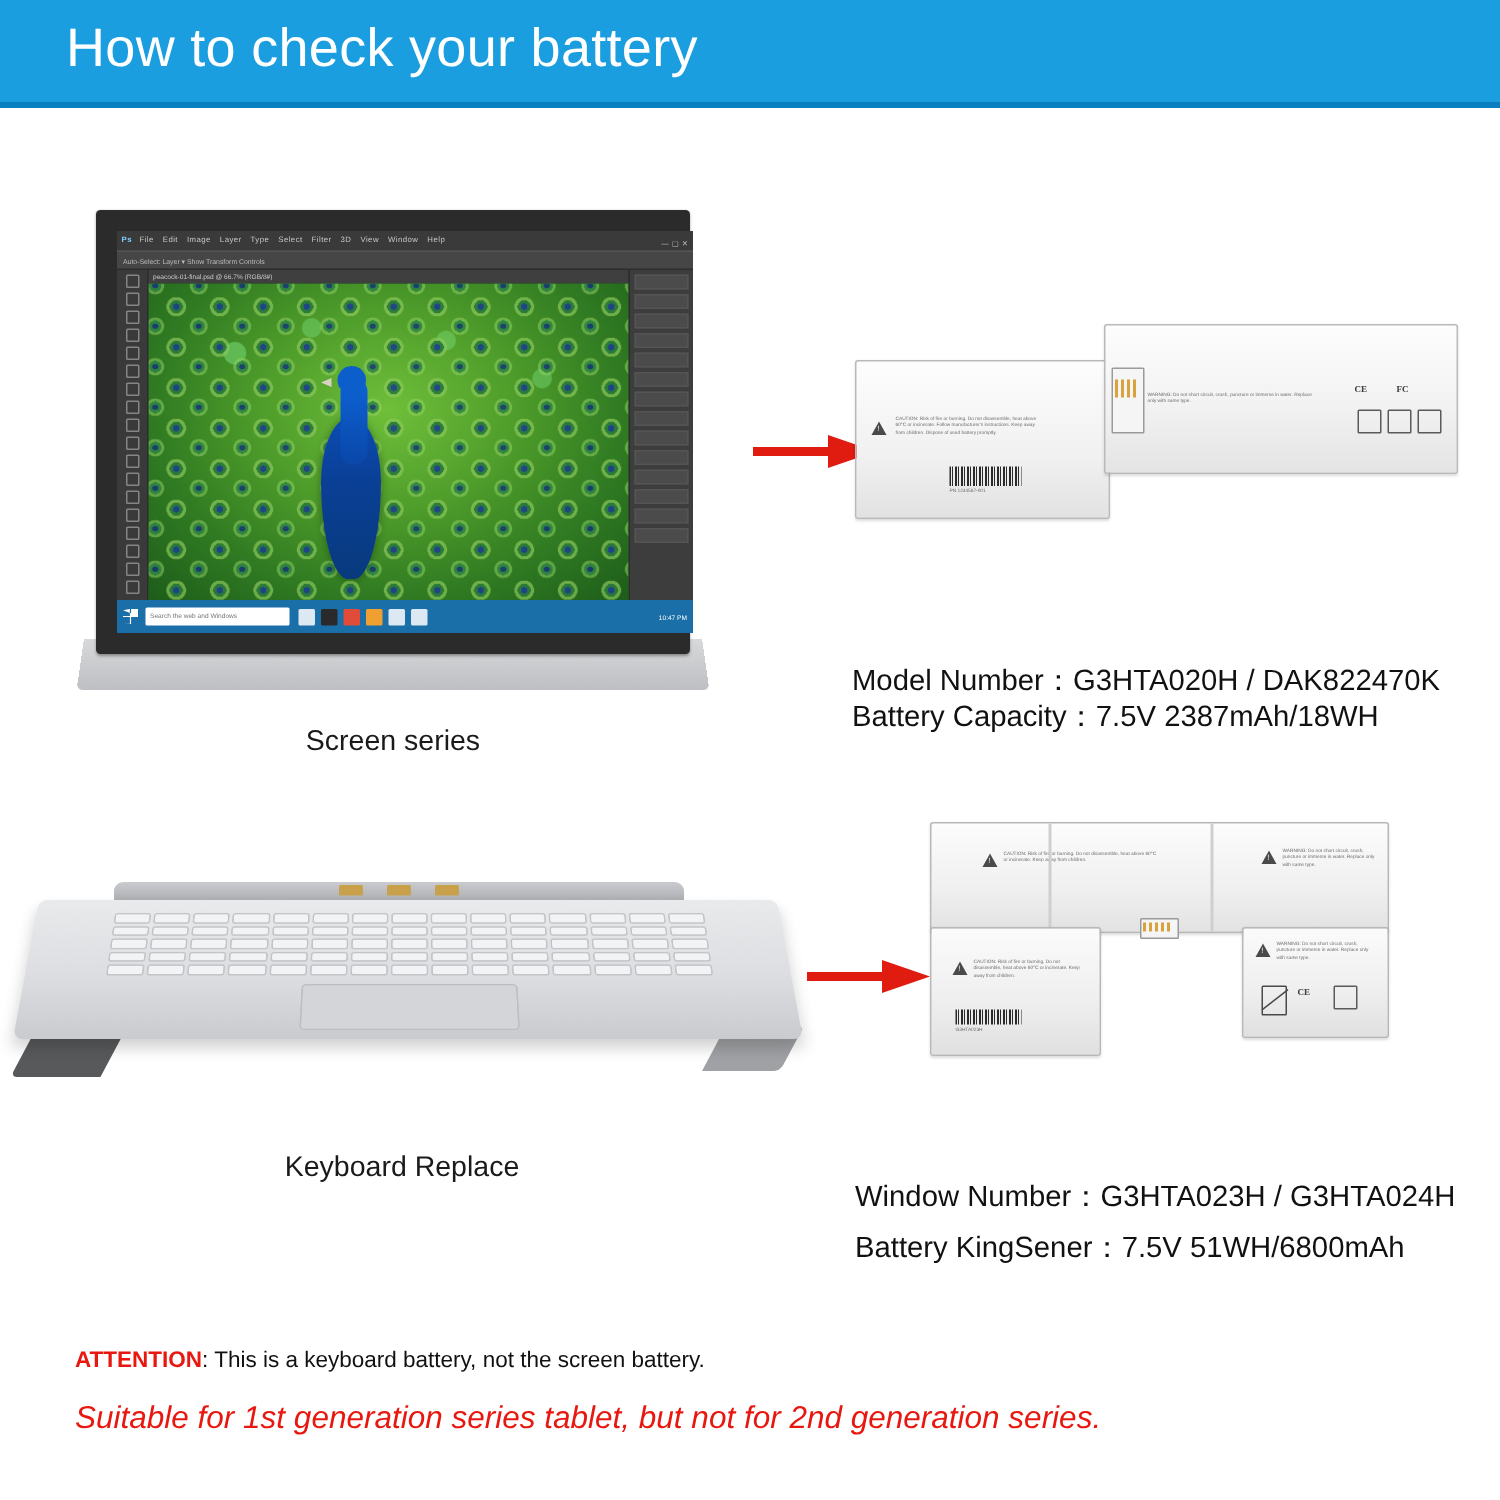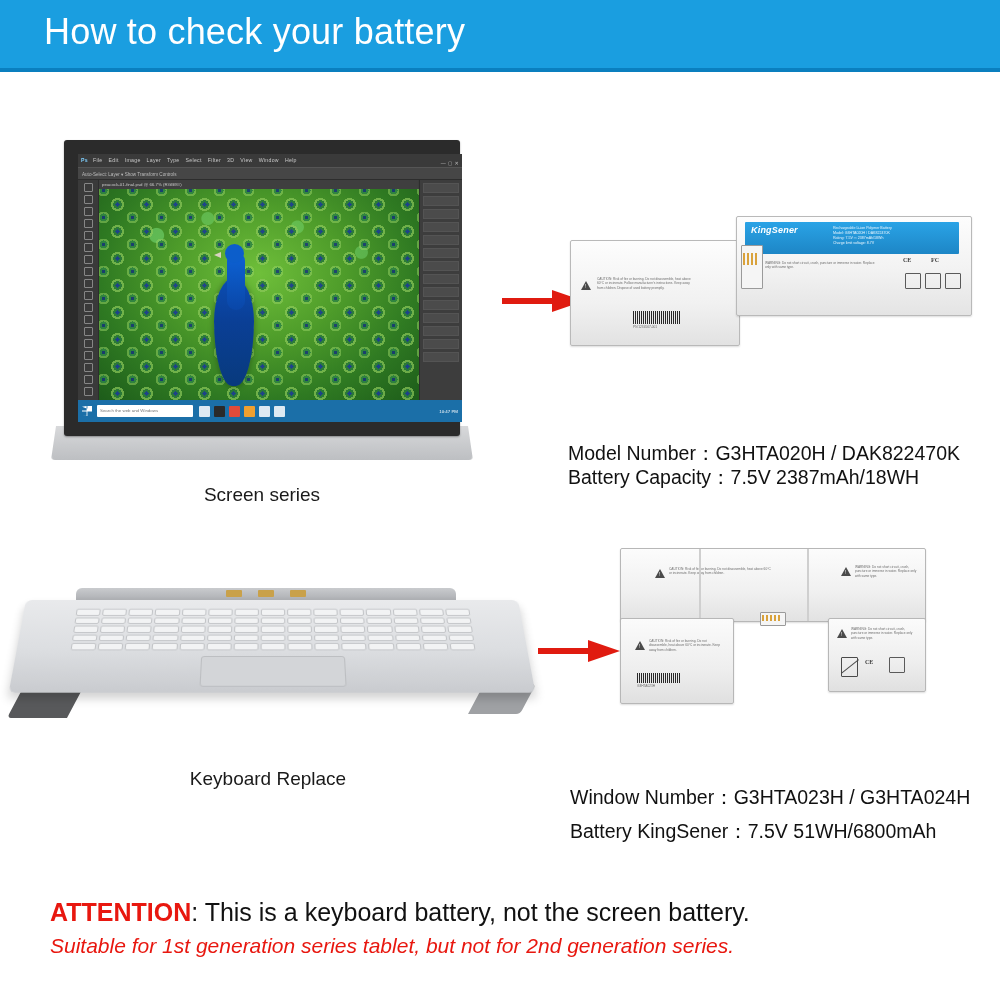--- a/index.html
+++ b/index.html
@@ -523,21 +523,21 @@
     width: 22px; height: 1px;
     background: #4a4a4a;
     transform: rotate(-38deg);
   }
 
   
   .attention {
     position: absolute;
     left: 50px;
     top: 898px;
-    font-size: 25px;
+    font-size: 15px;
     color: #111111;
     white-space: nowrap;
   }
   .attention b { color: #e8170f; font-weight: bold; }
   .attention-2 {
     position: absolute;
     left: 50px;
     top: 934px;
     font-size: 21px;
     color: #e8170f;
@@ -636,27 +636,20 @@
 
 <div class="bat-screen">
   <div class="bsc-left">
     <div class="warn-tri" style="left:10px; top:40px;"></div>
     <div class="tiny-text" style="left:26px; top:36px; width:94px;">CAUTION: Risk of fire or burning. Do not disassemble, heat above 60°C or incinerate. Follow manufacturer's instructions. Keep away from children. Dispose of used battery promptly.</div>
     <div class="barcode" style="left:62px; top:70px; width:48px; height:13px;"></div>
     <div class="tiny-text" style="left:62px; top:84px;">PN 1234567-001</div>
   </div>
 
   <div class="bsc-right">
-    <div class="bsc-blueband">
-      <div class="brand">KingSener</div>
-      <div class="band-text" style="left:88px; top:4px; white-space:pre-line; width:120px;">Rechargeable Li-ion Polymer Battery
-Model: G3HTA020H / DAK822470K
-Rating: 7.5V ⎓ 2387mAh/18Wh
-Charge limit voltage: 8.7V</div>
-    </div>
     <div class="warn-tri" style="left:14px; top:46px;"></div>
     <div class="tiny-text" style="left:28px; top:44px; width:110px;">WARNING: Do not short circuit, crush, puncture or immerse in water. Replace only with same type.</div>
     <div class="cert" style="left:166px; top:40px;">CE</div>
     <div class="cert" style="left:194px; top:40px;">FC</div>
     <div class="cert-box" style="left:168px; top:56px;"></div>
     <div class="cert-box" style="left:188px; top:56px;"></div>
     <div class="cert-box" style="left:208px; top:56px;"></div>
     <div class="connector" style="left:4px; top:28px; width:20px; height:42px;"></div>
     <div class="conn-pins" style="left:6px; top:36px; width:16px; height:12px;"></div>
   </div>

